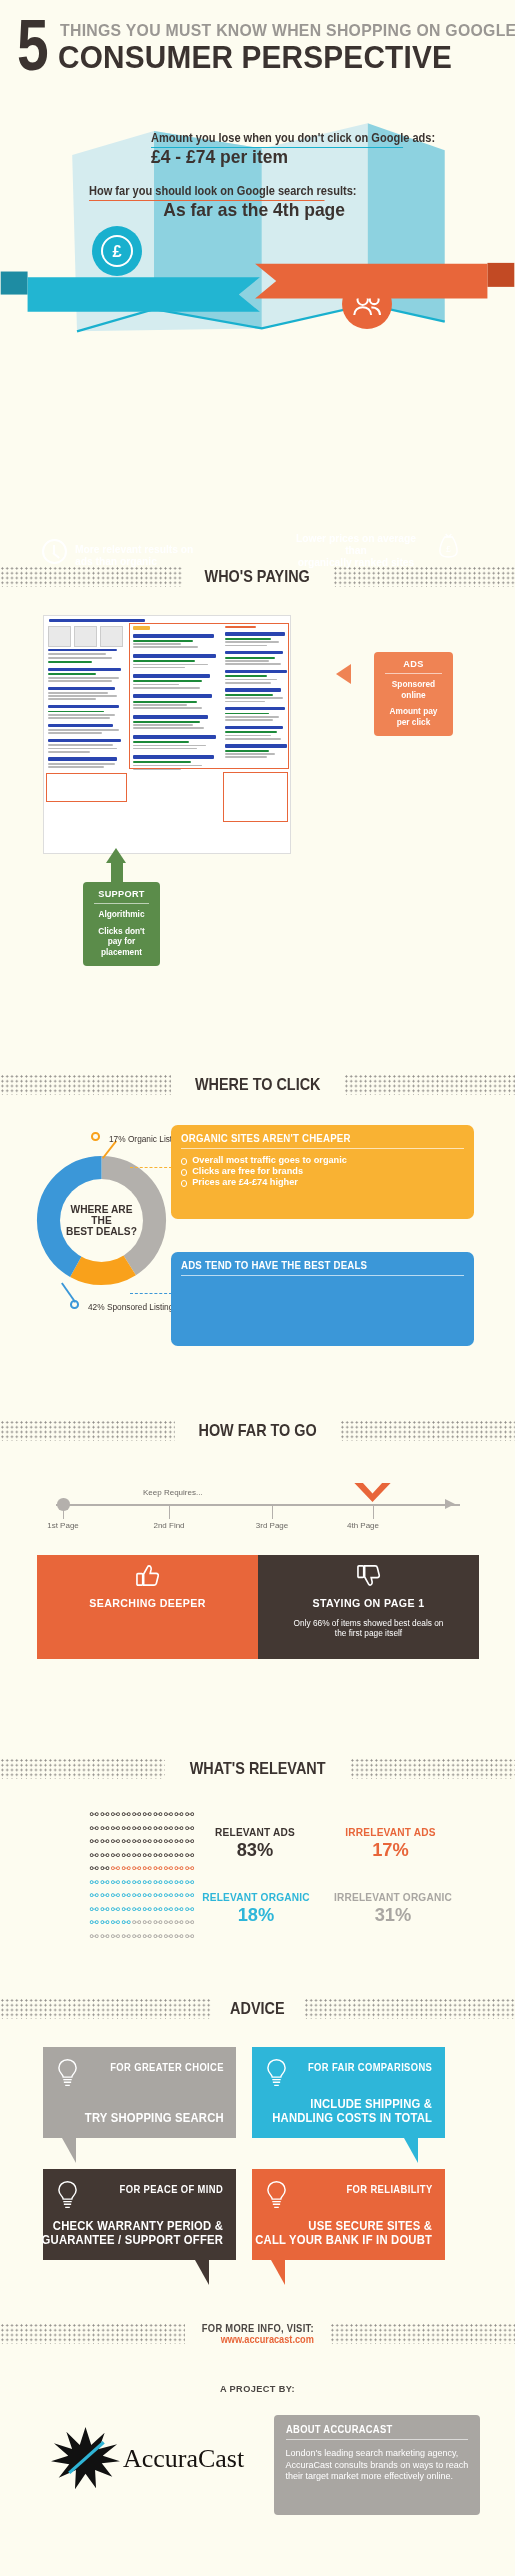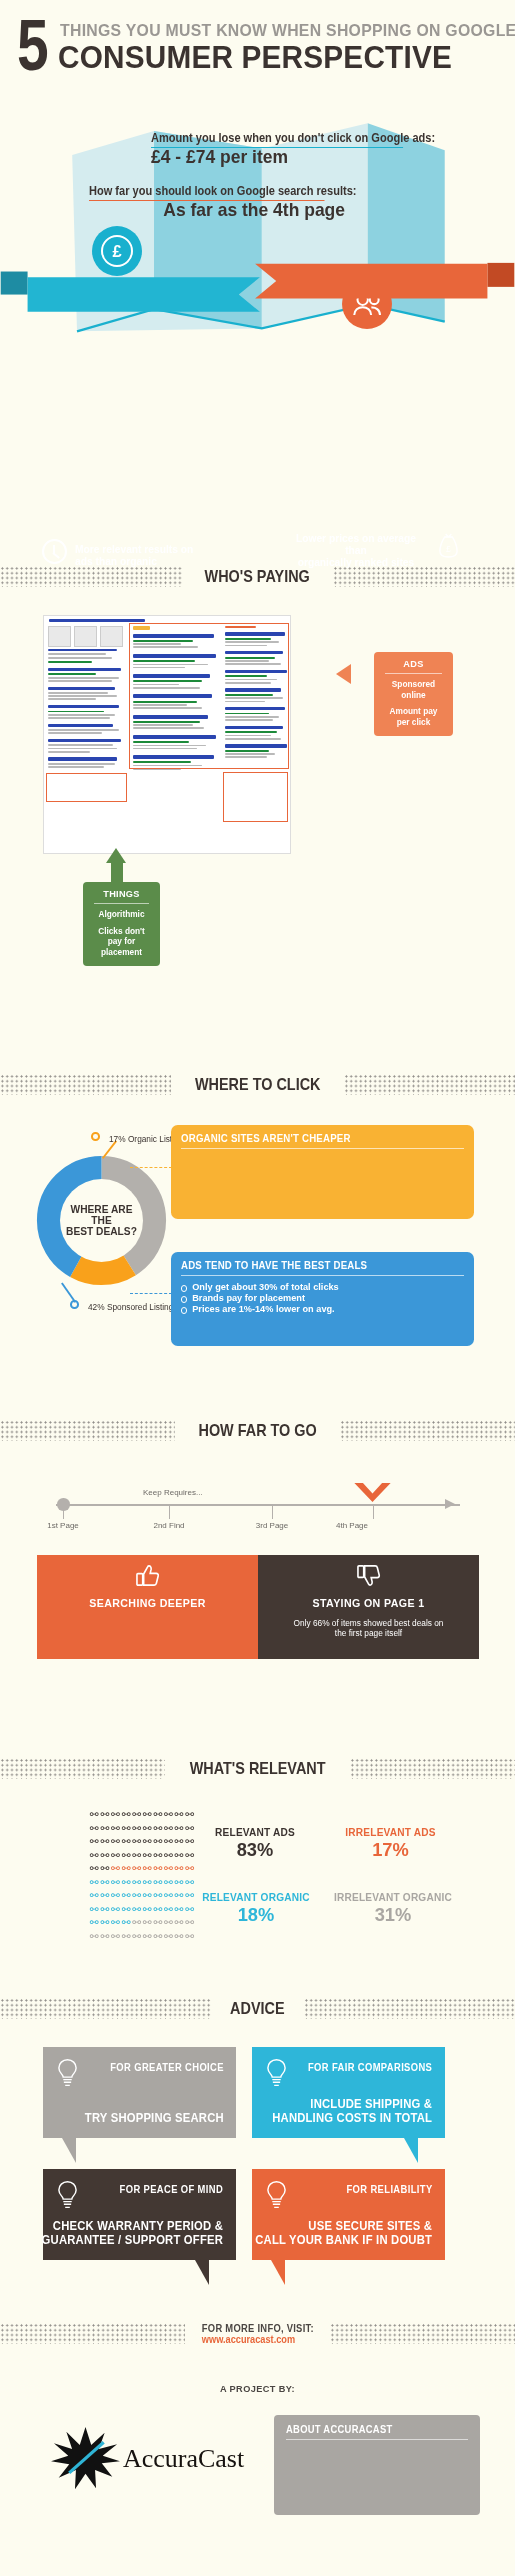--- a/index.html
+++ b/index.html
@@ -424,21 +424,21 @@
   <div class="callout-rule"></div>
   <div class="callout-body cond">Sponsored</div>
   <div class="callout-body cond">online</div>
   <div class="callout-body cond spaced">Amount pay</div>
   <div class="callout-body cond">per click</div>
 </div>
 
 <div id="arrow-organic"></div>
 <div id="arrow-organic-stem"></div>
 <div id="callout-organic">
-  <div class="callout-title cond">THINGS</div>
+  <div class="callout-title cond">SUPPORT</div>
   <div class="callout-rule"></div>
   <div class="callout-body cond">Algorithmic</div>
   <div class="callout-body cond spaced">Clicks don't</div>
   <div class="callout-body cond">pay for</div>
   <div class="callout-body cond">placement</div>
 </div>
 
 <div class="sec-title-row" style="top:1072px;">
   <div class="dots"></div>
   <div class="sec-title cond">WHERE TO CLICK</div>
@@ -465,31 +465,31 @@
 <svg style="position:absolute;left:54px;top:1281px;" width="33" height="27" viewBox="0 0 34 28">
   <path d="M8,2 L22,22" stroke="#3B97D8" stroke-width="2" fill="none"></path>
 </svg>
 <div class="legend-dot" style="left:70px;top:1300px;border-color:#3B97D8;"></div>
 <div class="legend-label cond" style="left:88px;top:1302px;">42% Sponsored Listings</div>
 
 <div class="dash-h" style="left:130px;top:1167px;width:42px;border-color:#F9B233;"></div>
 <div class="info-card" style="left:171px;top:1125px;width:303px;height:94px;background:#F9B233;">
   <h4 class="cond">ORGANIC SITES AREN'T CHEAPER</h4>
   <div class="info-rule"></div>
+  <ul>
+    <li class="cond">Overall most traffic goes to organic</li>
+    <li class="cond">Clicks are free for brands</li>
+    <li class="cond">Prices are £4-£74 higher</li>
+  </ul>
 </div>
 
 <div class="dash-h" style="left:130px;top:1293px;width:42px;border-color:#3B97D8;"></div>
 <div class="info-card" style="left:171px;top:1252px;width:303px;height:94px;background:#3B97D8;">
   <h4 class="cond">ADS TEND TO HAVE THE BEST DEALS</h4>
   <div class="info-rule"></div>
-  <ul>
-    <li class="cond">Only get about 30% of total clicks</li>
-    <li class="cond">Brands pay for placement</li>
-    <li class="cond">Prices are 1%-14% lower on avg.</li>
-  </ul>
 </div>
 
 <div class="sec-title-row" style="top:1418px;">
   <div class="dots"></div>
   <div class="sec-title cond">HOW FAR TO GO</div>
   <div class="dots"></div>
 </div>
 
 <div id="tl-keep" class="cond">Keep Requires...</div>
 <svg id="tl-chev" width="37" height="21" viewBox="0 0 38 22">
@@ -498,21 +498,21 @@
 <div id="tl-axis"></div>
 <div id="tl-arrow"></div>
 <div id="tl-start"></div>
 <div class="tick" style="left:63px;"></div>
 <div class="tick" style="left:169px;"></div>
 <div class="tick" style="left:272px;"></div>
 <div class="tick" style="left:373px;"></div>
 <div class="tick-lbl cond" style="left:63px;">1st Page</div>
 <div class="tick-lbl cond" style="left:169px;">2nd Find</div>
 <div class="tick-lbl cond" style="left:272px;">3rd Page</div>
-<div class="tick-lbl cond" style="left:352px;text-align:right;">4th Page</div>
+<div class="tick-lbl cond" style="left:363px;text-align:right;">4th Page</div>
 
 <div class="panel" style="left:37px;width:221px;background:#E8663A;">
   <svg style="margin-top:8.7px;" width="25" height="23" viewBox="0 0 26 24">
     <path d="M9 22h11c1 0 2-.7 2.2-1.7l2-8c.3-1.3-.7-2.5-2-2.5h-6.4l1-4.4C17 3.4 16 2 14.6 2c-.6 0-1.2.3-1.5.9L9 10.5V22z" fill="none" stroke="#fff" stroke-width="1.7"></path>
     <rect x="2" y="10" width="6" height="12" rx="1" fill="none" stroke="#fff" stroke-width="1.7"></rect>
   </svg>
   <div class="panel-h cond">SEARCHING DEEPER</div>
 </div>
 <div class="panel" style="left:258px;width:221px;background:#433833;">
   <svg style="margin-top:8.7px;" width="25" height="23" viewBox="0 0 26 24">
@@ -704,34 +704,35 @@
   <div class="sub cond">FOR RELIABILITY</div>
   <div class="main cond">
     <div>USE SECURE SITES &amp;</div>
     <div>CALL YOUR BANK IF IN DOUBT</div>
   </div>
   <div class="tail" style="left:19px;top:91px;border-top:25px solid #E8663A;"></div>
 </div>
 
 <div class="sec-title-row" style="top:2317px;height:33px;">
   <div class="dots"></div>
-  <div style="padding:0 11.6px;text-align:left;">
+  <div style="padding:0 11.6px;text-align:right;">
     <div id="more-info" class="cond">FOR MORE INFO, VISIT:</div>
     <div id="more-url" class="cond">www.accuracast.com</div>
   </div>
   <div class="dots"></div>
 </div>
 
 <div id="project-by" class="cond">A PROJECT BY:</div>
 
 <div id="logo-wrap">
   <svg width="71" height="67" viewBox="0 0 74 70">
     <polygon points="37,2 43,21 57,8 51,25 70,20 55,32 73,38 54,40 65,54 47,47 48,66 37,51 26,67 27,47 9,55 20,41 1,38 19,32 4,19 23,25 17,7 31,21" fill="#111"></polygon>
     <path d="M20,50 L56,18" stroke="#2fb4d6" stroke-width="3.4" fill="none"></path>
   </svg>
   <div id="logo-name">AccuraCast</div>
 </div>
 
 <div id="about-box">
   <div id="about-title" class="cond">ABOUT ACCURACAST</div>
   <div id="about-rule"></div>
+  <div id="about-body" class="cond">London's leading search marketing agency, AccuraCast consults brands on ways to reach their target market more effectively online.</div>
 </div>
 
 
 </body></html>

